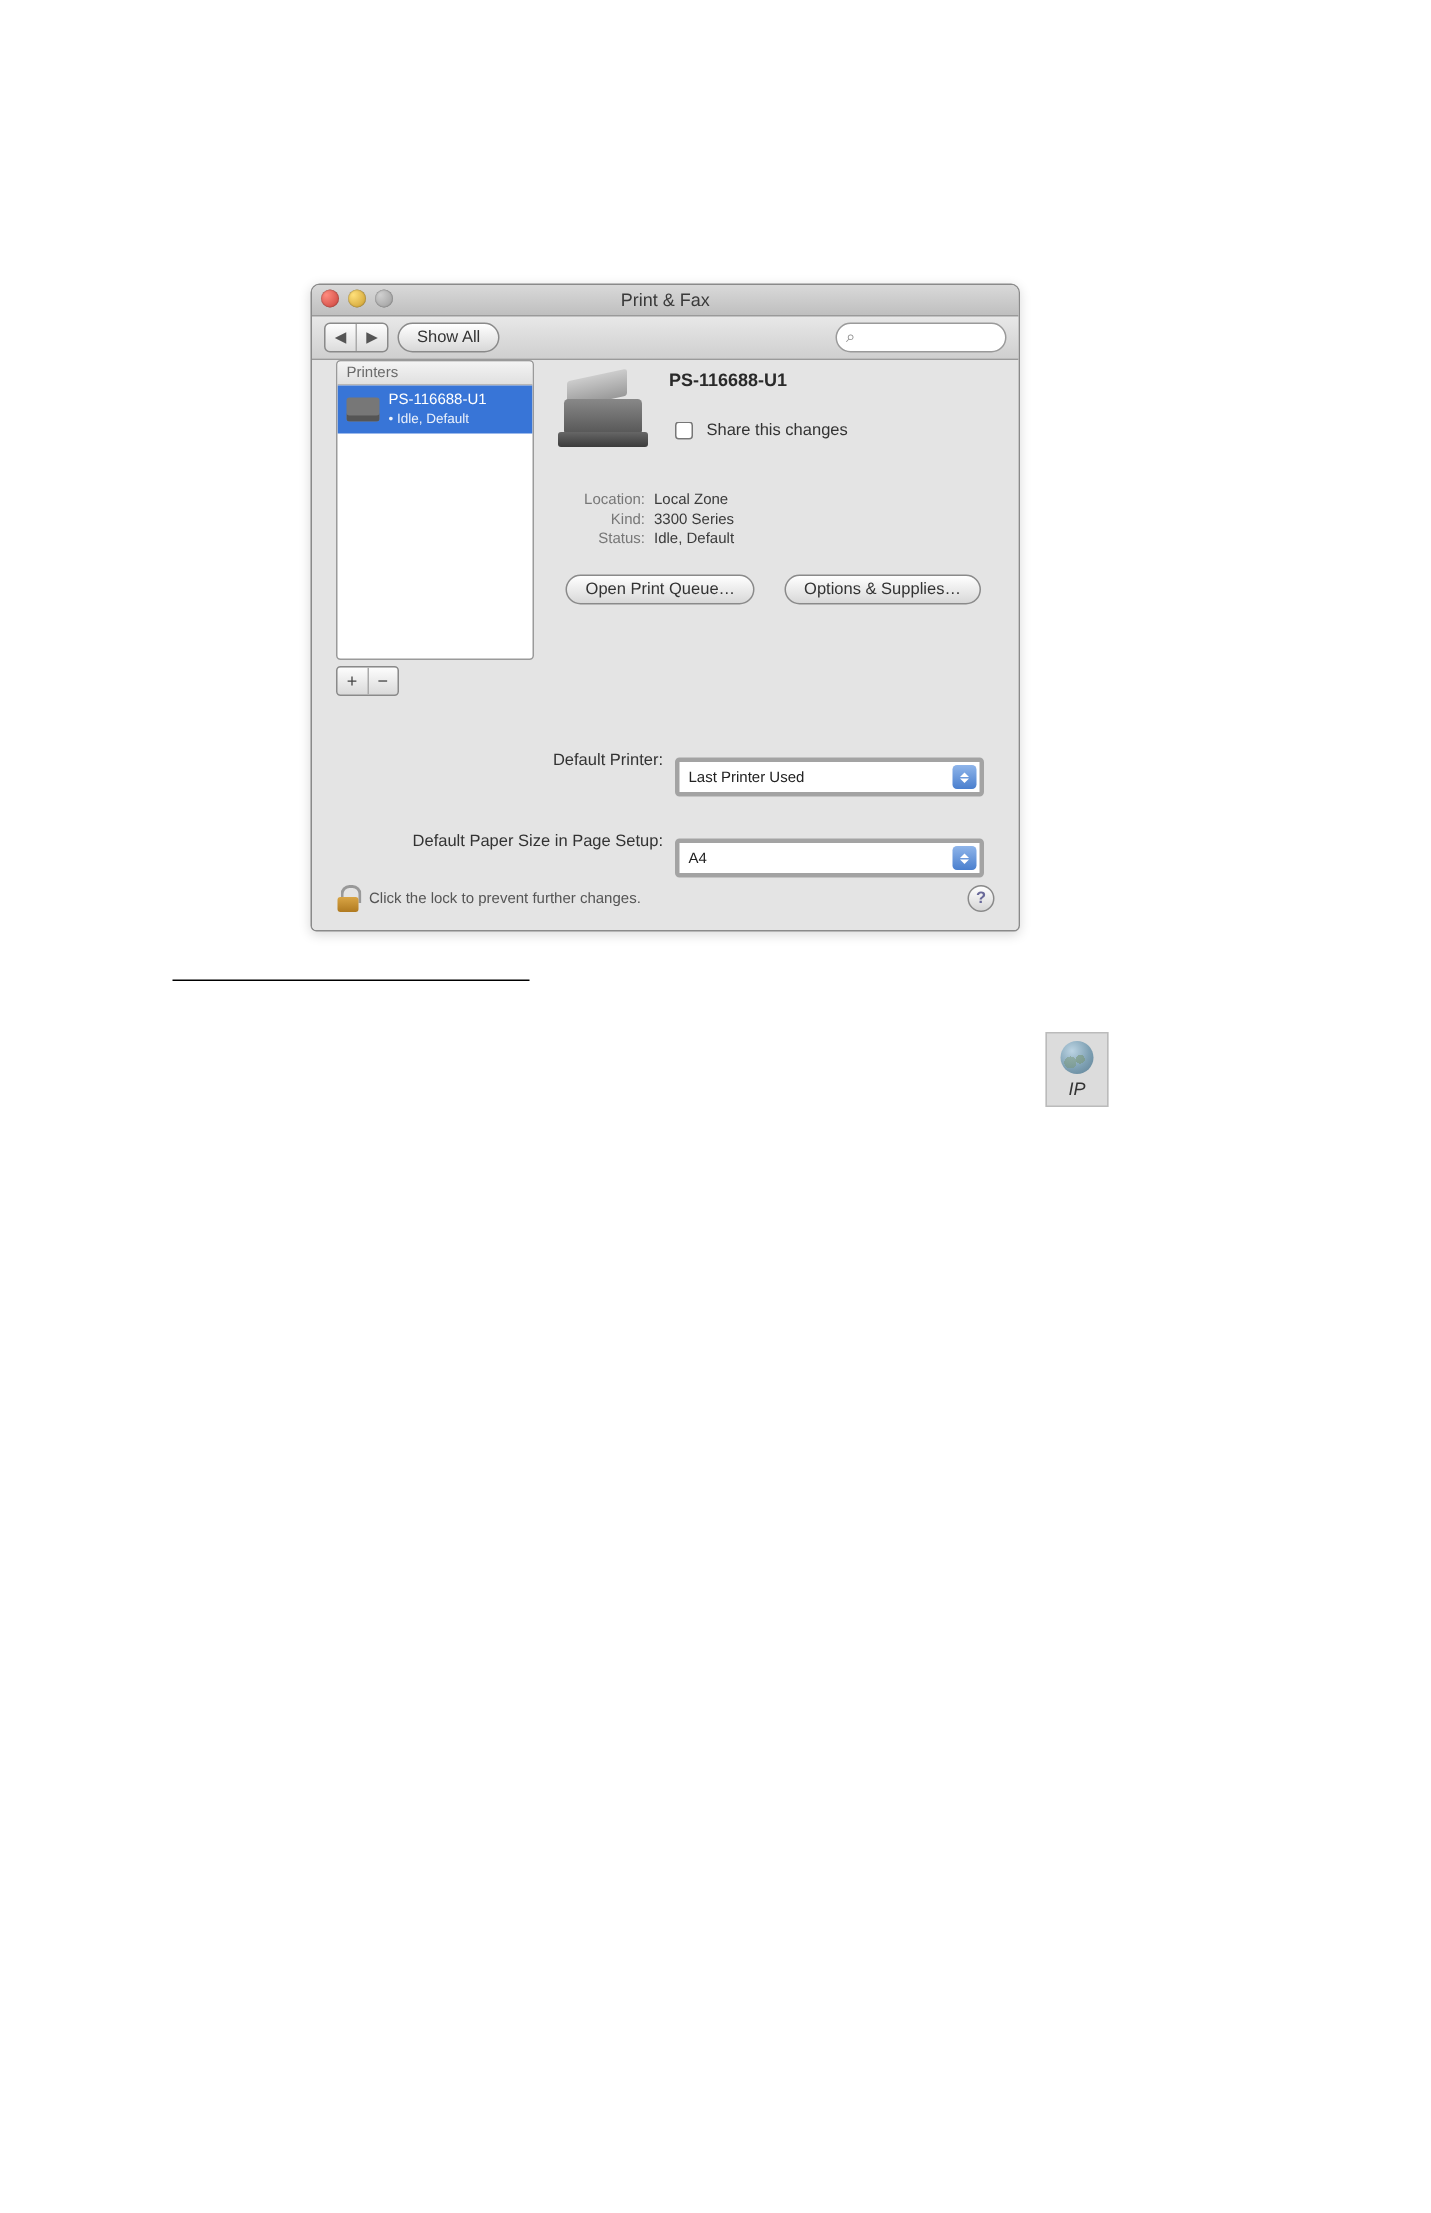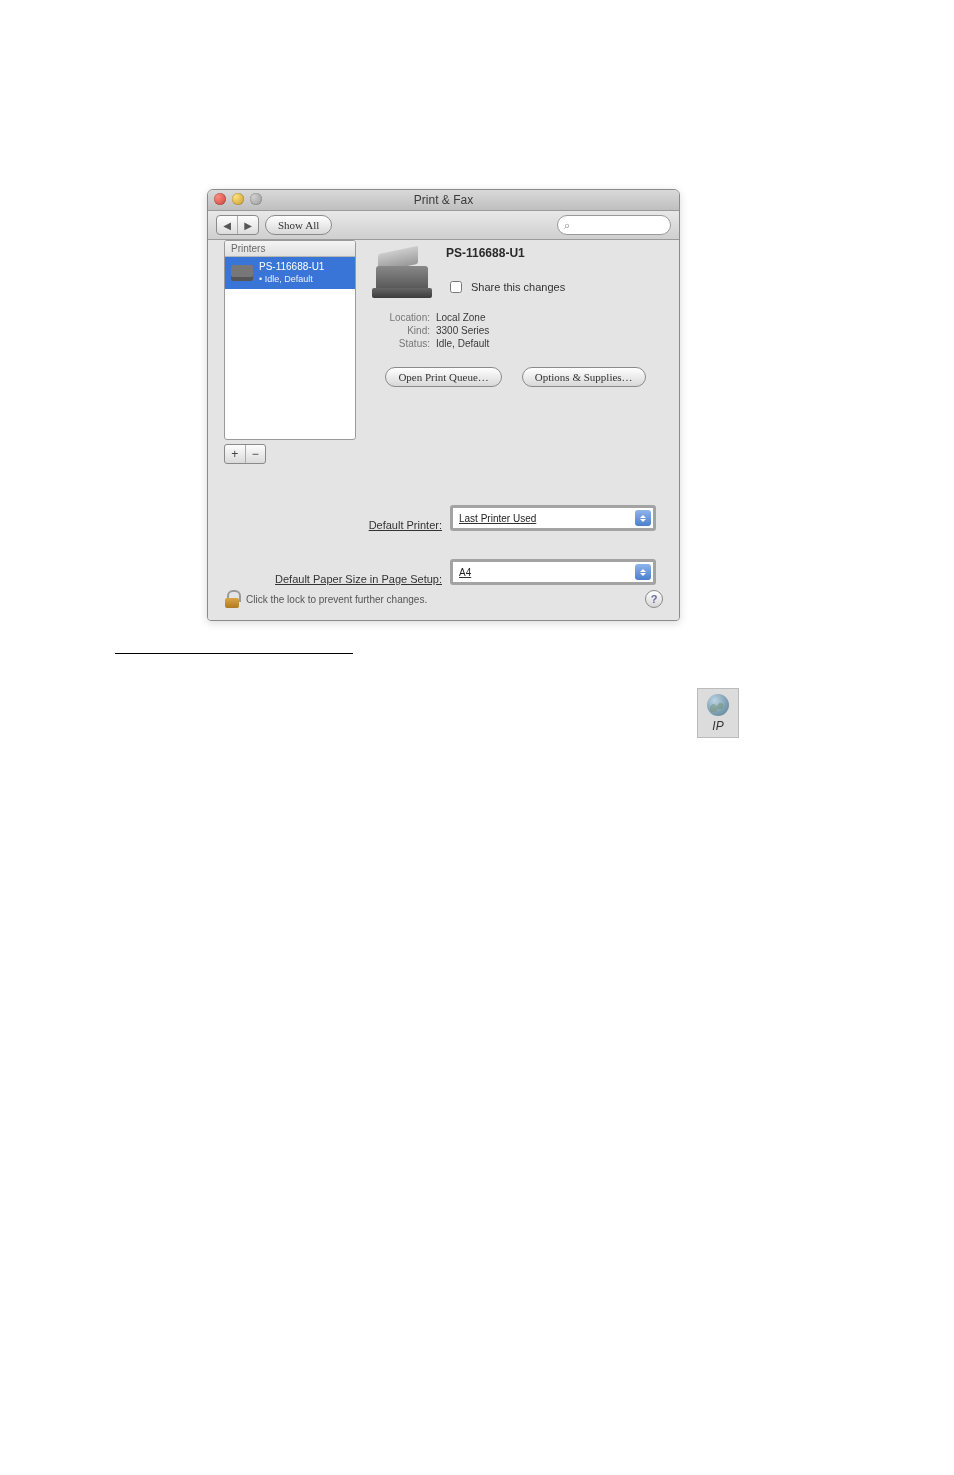--- a/index.html
+++ b/index.html
@@ -70,21 +70,20 @@
   .navseg div:first-child{border-right:1px solid #aaa;}
   .pillbtn {
     border:1px solid #8a8a8a;
     border-radius:10px;
     background:linear-gradient(#fff,#d8d8d8);
     height:18px;
     padding:0 12px;
     font-size:11px;
     display:flex;align-items:center;
     color:#333;
-    font-family:Liberation Serif, serif;
   }
   .spacer{flex:1;}
   .search {
     width:100px;height:18px;border:1px solid #9a9a9a;border-radius:10px;
     background:#fff;display:flex;align-items:center;padding:0 6px;color:#888;
   }
   .content {
     background: #e4e4e4;
     padding: 0 16px 12px 16px;
   }
@@ -119,34 +118,34 @@
   .dettop{display:flex;gap:14px;align-items:flex-start;padding:4px 0 10px 0;}
   .bigPrinter{
     width:60px;height:50px;position:relative;margin-top:2px;
   }
   .bigPrinter .body{position:absolute;left:4px;top:18px;width:52px;height:24px;background:linear-gradient(#888,#555);border-radius:3px;}
   .bigPrinter .lid{position:absolute;left:6px;top:2px;width:40px;height:18px;background:linear-gradient(#ccc,#999);transform:skewY(-12deg);border-radius:2px;}
   .bigPrinter .tray{position:absolute;left:0;top:40px;width:60px;height:10px;background:linear-gradient(#666,#3b3b3b);border-radius:2px;}
   .pname{font-size:12px;font-weight:bold;color:#2a2a2a;}
   .sharechk{margin-top:18px;display:flex;align-items:center;gap:6px;font-size:11px;color:#333;}
   .sharechk input{width:12px;height:12px;}
-  .kvs{margin:4px 0 18px 0;}
+  .kvs{margin:20px 0 18px 0;}
   .kv{display:flex;font-size:10px;color:#777;margin:2px 0;}
   .kv .k{width:58px;text-align:right;margin-right:6px;}
   .kv .v{color:#3a3a3a;}
   .btnrow{display:flex;gap:20px;justify-content:center;}
   .addrem{
     width:40px;height:18px;border:1px solid #8a8a8a;border-radius:3px;
     background:linear-gradient(#fdfdfd,#dadada);
     display:flex;margin-top:4px;overflow:hidden;
   }
   .addrem div{flex:1;display:flex;align-items:center;justify-content:center;font-size:12px;color:#444;}
   .addrem div:first-child{border-right:1px solid #aaa;}
   .midsec{margin:18px 0 4px 0;}
-  .selrow{display:flex;align-items:flex-end;margin:5px 0;text-decoration:underline;}
+  .selrow{display:flex;align-items:center;margin:5px 0;}
   .selrow .lab{flex:0 0 218px;text-align:right;margin-right:8px;font-size:11px;color:#333;}
   .selbox{
     flex:0 0 188px;height:20px;border:3px solid #a3a3a3;border-radius:3px;
     background:#fff;display:flex;align-items:center;padding:0 6px;
     justify-content:space-between;font-size:10px;color:#222;margin-top:23px;
   }
   .seldrop{
     width:16px;height:16px;border-radius:3px;
     background:linear-gradient(#8fb5ea,#4a7fce);
     margin-right:-4px;display:flex;flex-direction:column;align-items:center;justify-content:center;

